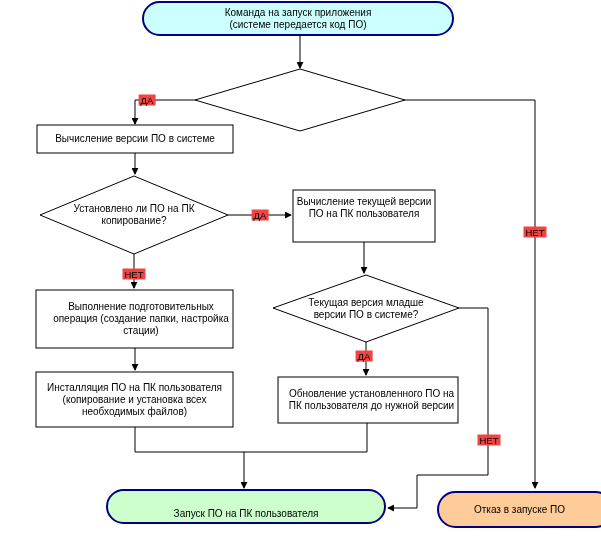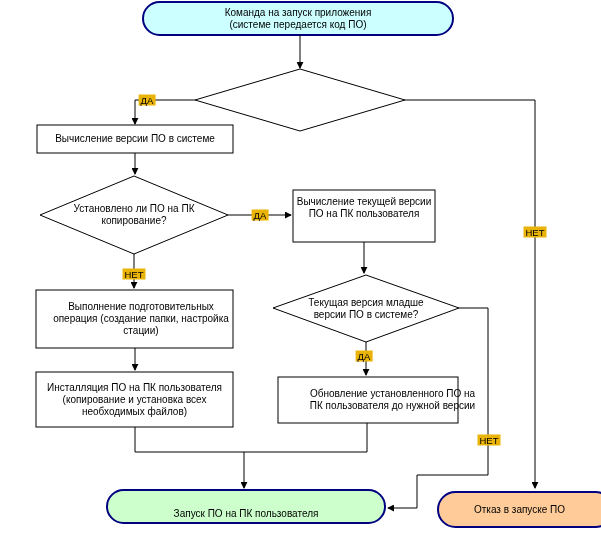--- a/index.html
+++ b/index.html
@@ -10,21 +10,21 @@
     color:#000;
   }
   #wires{position:absolute;left:0;top:0;}
   .node-label{
     position:absolute;display:flex;align-items:center;justify-content:center;
     text-align:center;white-space:pre-line;
     font-size:10px;line-height:12px;color:#000;
   }
   .edge-label{
     position:absolute;transform:translate(-50%,-50%);
-    background:#eab308;padding:0 2px;
+    background:#ef4444;padding:0 2px;
     font-size:9.5px;line-height:11px;color:#000;
   }
 </style>
 </head>
 <body>
 
 <div id="stage">
 
   <svg id="wires" width="601" height="538" viewBox="0 0 601 538">
     <defs>
@@ -85,21 +85,21 @@
 версии ПО в системе?</div>
 
   <div class="node-label" style="left:36px;top:290px;width:210px;height:58px;">Выполнение подготовительных
 операция (создание папки, настройка
 стации)</div>
 
   <div class="node-label" style="left:36px;top:372px;width:197px;height:55px;">Инсталляция ПО на ПК пользователя
 (копирование и установка всех
 необходимых файлов)</div>
 
-  <div class="node-label" style="left:278px;top:377px;width:187px;height:46px;padding-left:21px;">Обновление установленного ПО на
+  <div class="node-label" style="left:278px;top:377px;width:187px;height:46px;">Обновление установленного ПО на
 ПК пользователя до нужной версии</div>
 
   <div class="node-label" style="left:107px;top:490px;width:278px;height:47px;">Запуск ПО на ПК пользователя</div>
 
   <div class="node-label" style="left:438px;top:492px;width:163px;height:35px;">Отказ в запуске ПО</div>
 
   <div class="edge-label" style="left:147px;top:100px;">ДА</div>
   <div class="edge-label" style="left:535px;top:232px;">НЕТ</div>
   <div class="edge-label" style="left:260px;top:215px;">ДА</div>
   <div class="edge-label" style="left:134px;top:274px;">НЕТ</div>

